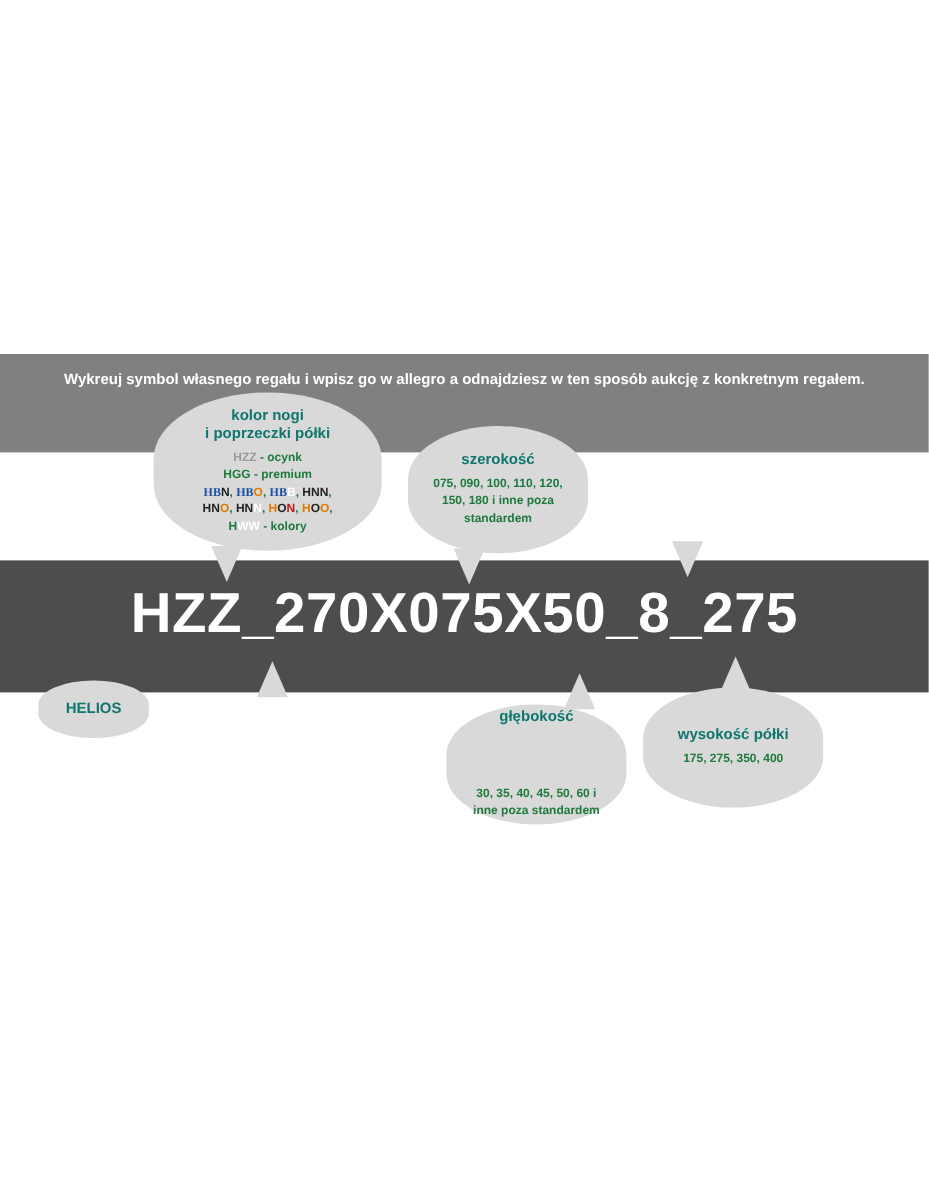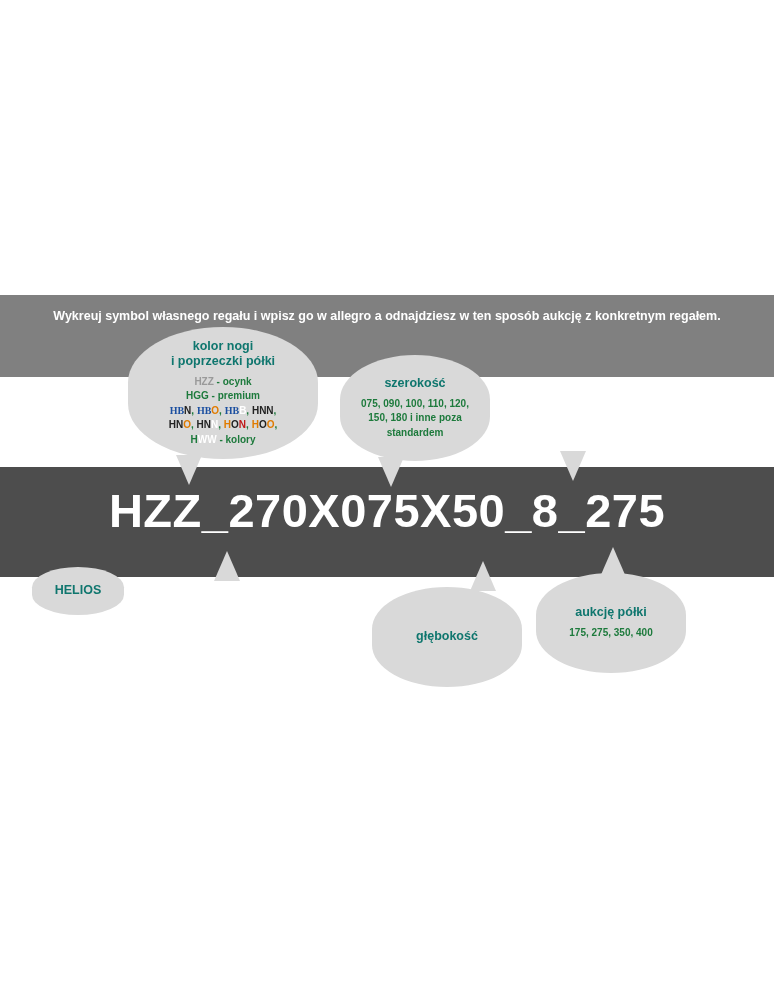--- a/index.html
+++ b/index.html
@@ -194,22 +194,23 @@
   <div class="tail tail-down" id="bubble-ilosc-tail"></div>
 
   <div class="bubble" id="bubble-helios">
     <div class="b-title">HELIOS</div>
   </div>
 
   <div class="tail tail-up" id="bubble-wys-tail"></div>
 
   <div class="bubble" id="bubble-gleb">
     <div class="b-title">głębokość</div>
+    <div class="b-body">30, 35, 40, 45, 50, 60 i inne poza standardem</div>
   </div>
   <div class="tail tail-up" id="bubble-gleb-tail"></div>
 
   <div class="bubble" id="bubble-nosn">
-    <div class="b-title">aukcję półki</div>
+    <div class="b-title">wysokość półki</div>
     <div class="b-body">175, 275, 350, 400</div>
   </div>
   <div class="tail tail-up" id="bubble-nosn-tail"></div>
 
 </div>
 
 </body></html>

